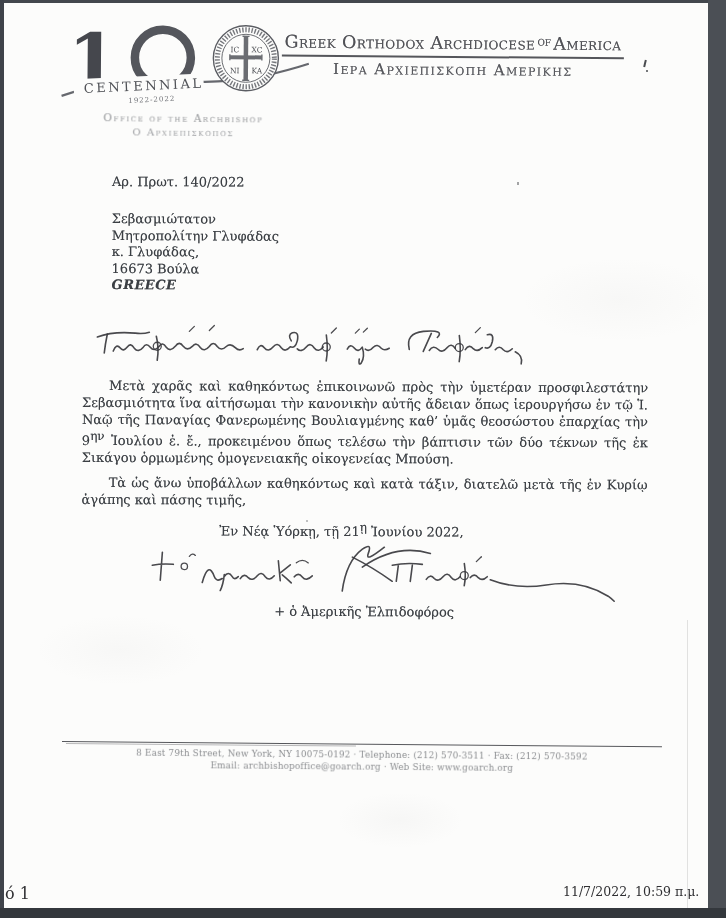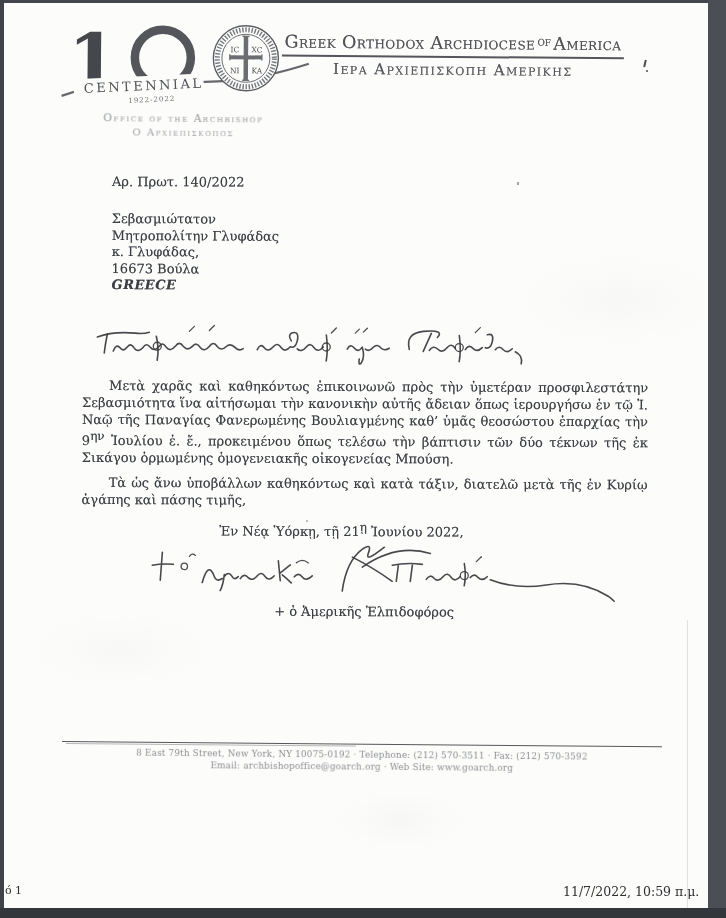--- a/index.html
+++ b/index.html
@@ -69,21 +69,21 @@
   .footer-tilt{position:absolute;left:0;top:0;width:709px;height:120px;transform:rotate(.5deg);transform-origin:62px 741px;}
   .footer-rule{position:absolute;left:62px;top:741px;width:600px;border-top:1.6px solid #56575b;}
   .footer-rule-2{position:absolute;left:66px;top:743px;width:290px;border-top:1px solid #8a8b8e;opacity:.6;}
   .footer-text{
     position:absolute;left:62px;top:747px;width:600px;text-align:center;
     font-size:8.8px;line-height:11.5px;color:#8b8d90;letter-spacing:.2px;
     filter:blur(.35px);
   }
 
   
-  .page-indicator{position:absolute;left:5px;top:884px;font-size:11px;color:#2f2f32;z-index:3;}
+  .page-indicator{position:absolute;left:5px;top:884px;font-size:16px;color:#2f2f32;z-index:3;}
   .timestamp{position:absolute;left:563px;top:884px;font-size:12.5px;color:#2f2f32;z-index:3;}
   .speck{position:absolute;background:#4a4c50;z-index:2;}
   .speck-a{left:644px;top:60px;width:2px;height:7px;transform:rotate(14deg);}
   .speck-b{left:646px;top:70px;width:2px;height:2px;border-radius:50%;}
   .speck-c{left:517px;top:182px;width:2px;height:3px;opacity:.5;}
   .speck-d{left:306px;top:520px;width:2px;height:2px;opacity:.45;border-radius:50%;}
 
   .hand{stroke:#3a3a3e;stroke-width:1.6;fill:none;stroke-linecap:round;stroke-linejoin:round;opacity:.92;}
   .hand-thin{stroke:#3a3a3e;stroke-width:1.3;fill:none;stroke-linecap:round;opacity:.9;}
 </style>

